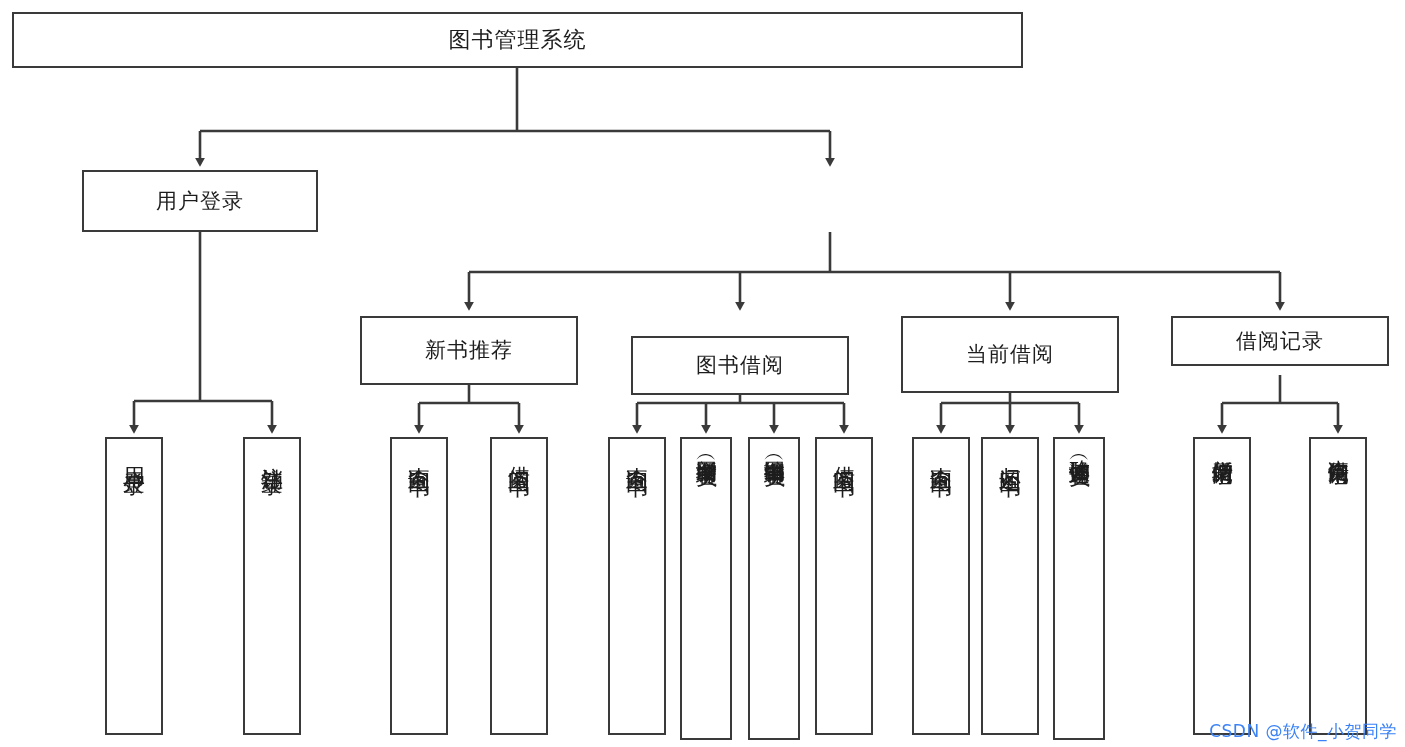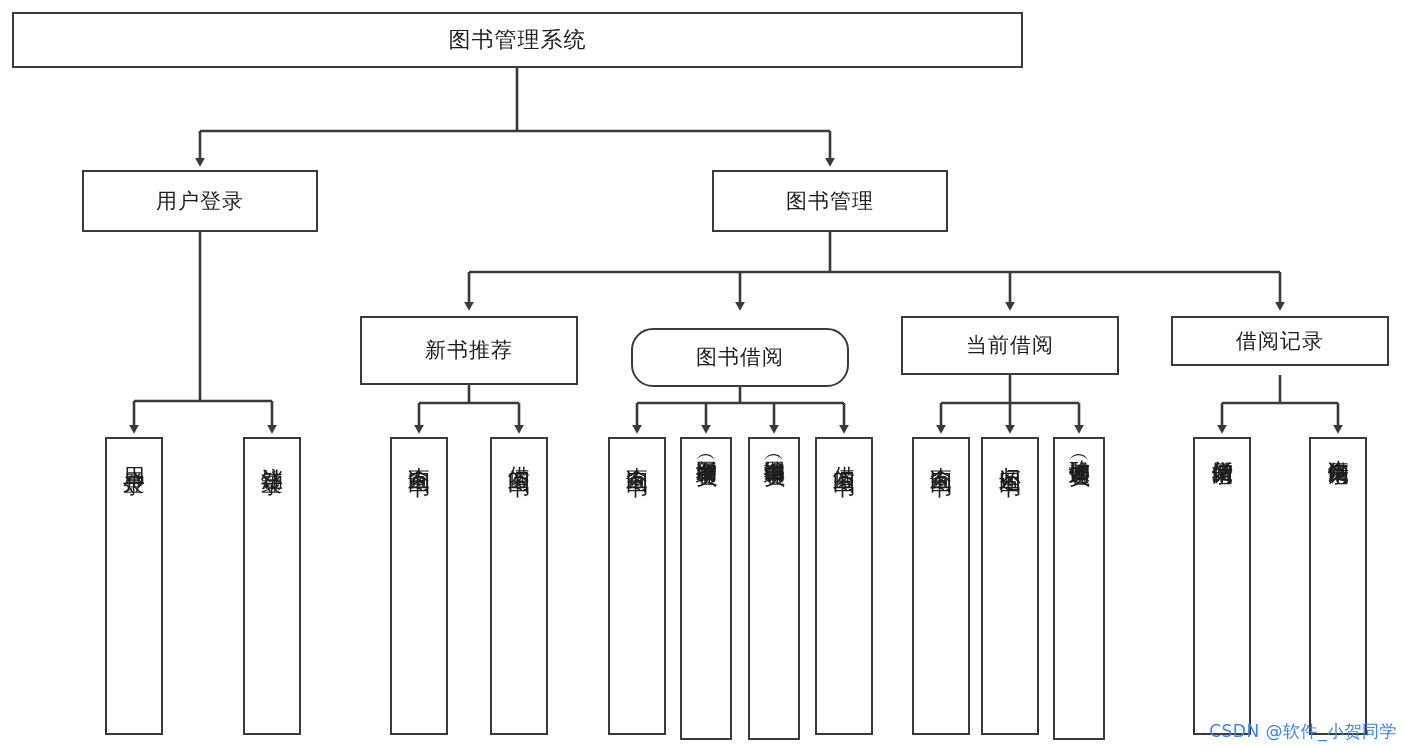--- a/index.html
+++ b/index.html
@@ -144,33 +144,30 @@
   </svg>
 
   <div class="node h root" style="left:12px; top:12px; width:1011px; height:56px;">
     <span class="lbl">图书管理系统</span>
   </div>
 
   <div class="node h" style="left:82px; top:170px; width:236px; height:62px;">
     <span class="lbl">用户登录</span>
   </div>
 
-  <div class="node h" style="left:712px; top:170px; width:236px; height:62px;">
-    <span class="lbl">图书管理</span>
-  </div>
 
   <div class="node h" style="left:360px; top:316px; width:218px; height:69px;">
     <span class="lbl">新书推荐</span>
   </div>
 
-  <div class="node h" style="left:631px; top:328px; width:218px; height:59px;border-radius:22px;">
+  <div class="node h" style="left:631px; top:336px; width:218px; height:59px;">
     <span class="lbl">图书借阅</span>
   </div>
 
-  <div class="node h" style="left:901px; top:316px; width:218px; height:59px;">
+  <div class="node h" style="left:901px; top:316px; width:218px; height:77px;">
     <span class="lbl">当前借阅</span>
   </div>
 
   <div class="node h" style="left:1171px; top:316px; width:218px; height:50px;">
     <span class="lbl">借阅记录</span>
   </div>
 
   <div class="node v" style="left:105px; top:437px; width:58px; height:298px;">
     <span class="lbl">用户登录</span>
   </div>

